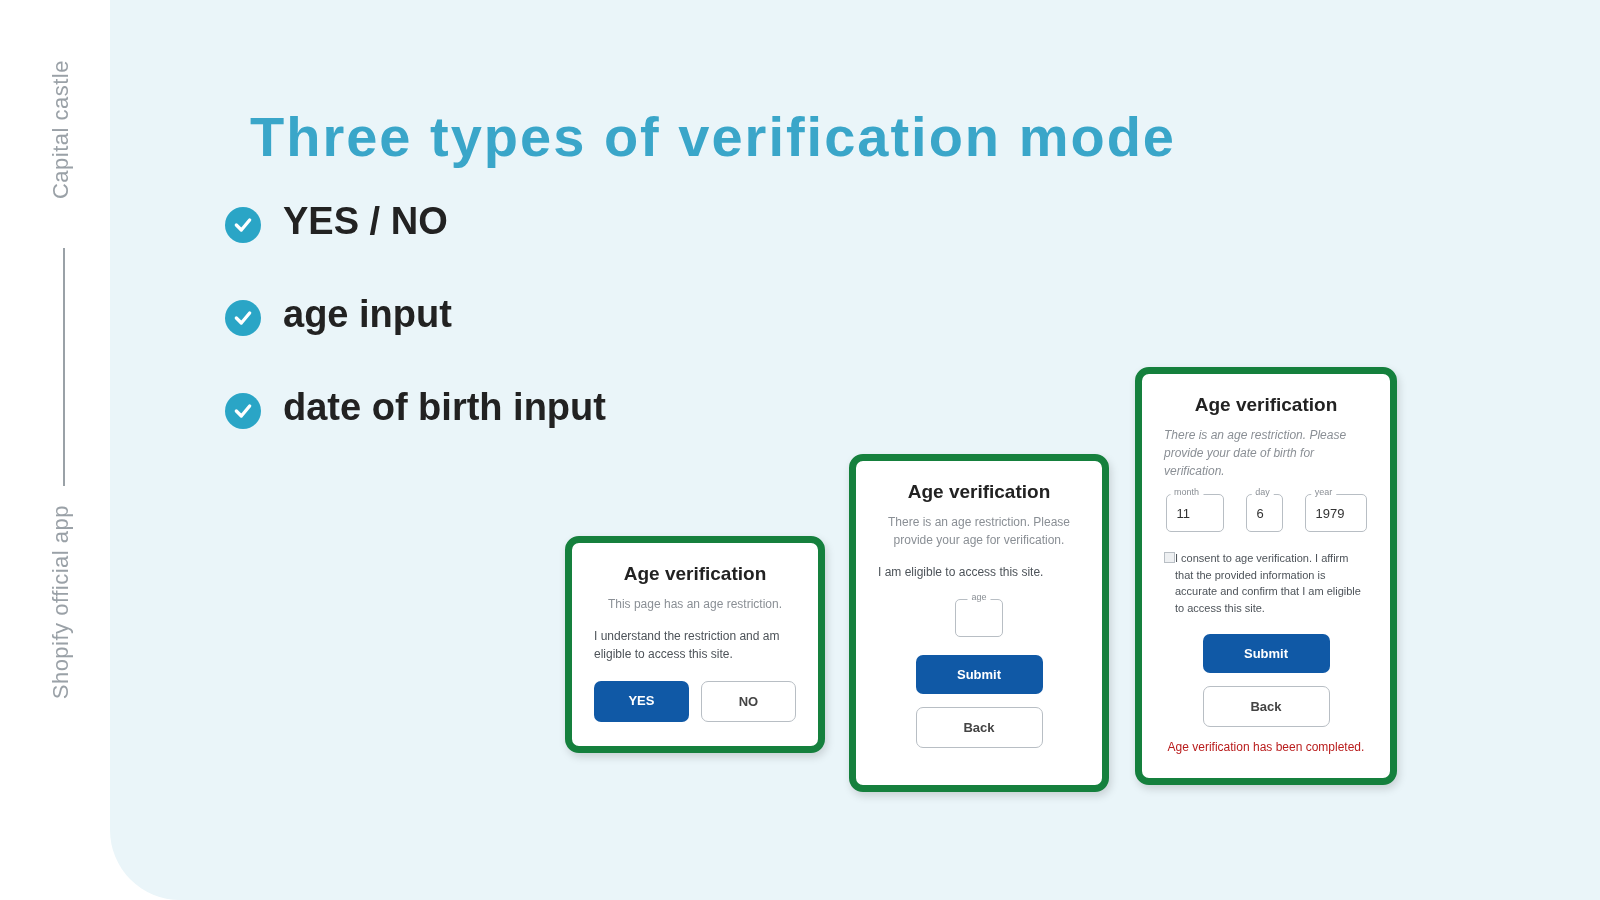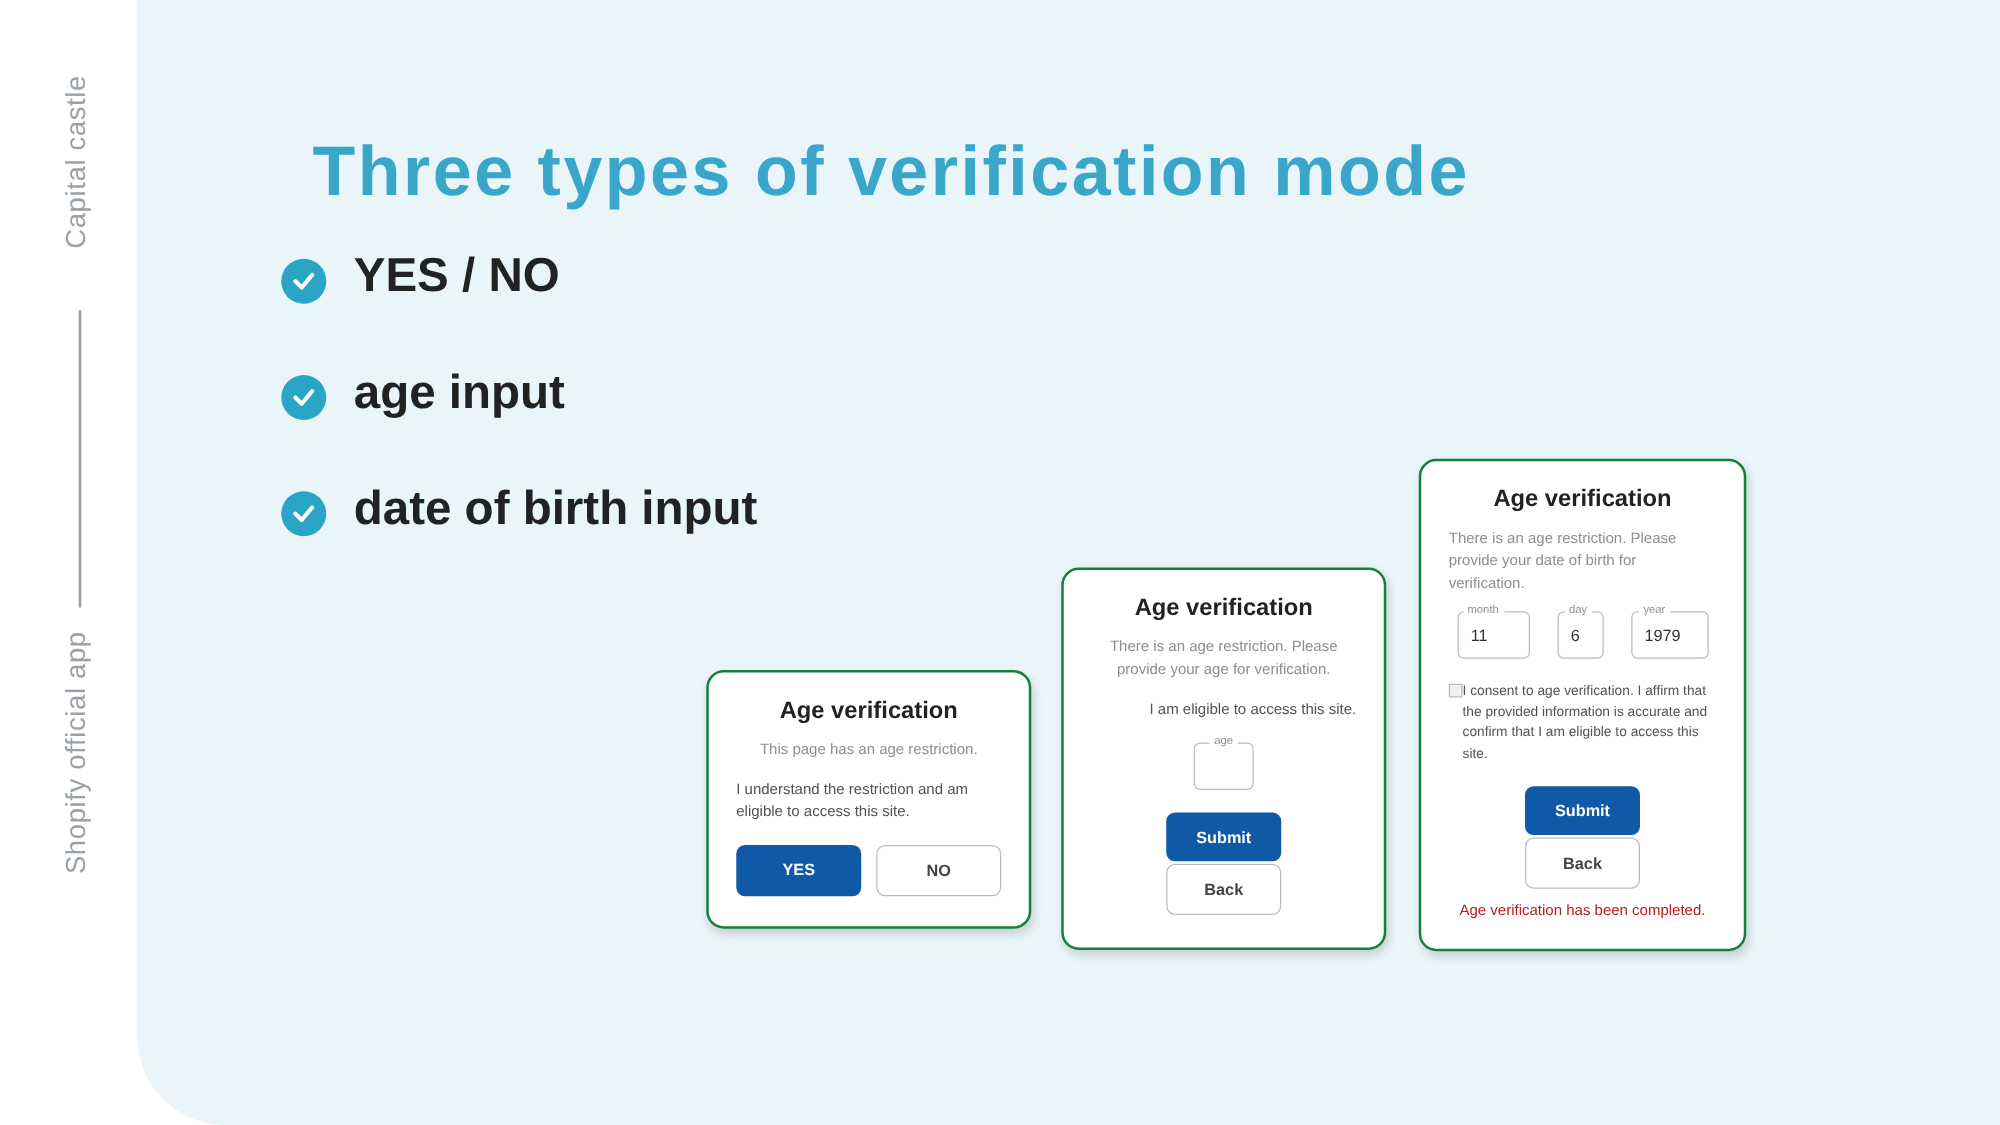--- a/index.html
+++ b/index.html
@@ -89,21 +89,21 @@
     position: absolute;
     left: 0;
     top: 0;
     width: 1600px;
     height: 900px;
     pointer-events: none;
   }
   .card {
     position: absolute;
     background: #fff;
-    border: 2px solid #15803d;
+    border: 7px solid #15803d;
     border-radius: 14px;
     padding: 20px 22px 24px 22px;
     box-shadow: 2px 4px 8px rgba(0,0,0,0.15);
     pointer-events: auto;
   }
   .card-title {
     text-align: center;
     font-size: 19px;
     font-weight: 800;
     color: #222;
@@ -115,33 +115,33 @@
     color: #8a8f95;
     line-height: 1.5;
     margin-bottom: 14px;
   }
   .card-desc {
     font-size: 12px;
     color: #4d5359;
     line-height: 1.5;
     margin-bottom: 18px;
   }
-  .card-center { text-align: right; }
+  .card-center { text-align: left; }
   .btn-row { display: flex; gap: 12px; justify-content: center; }
   .btn {
     border-radius: 7px;
     padding: 12px 0;
     font-size: 13px;
     font-weight: 700;
     text-align: center;
     cursor: pointer;
   }
   .btn-primary { background: #1059a6; color: #fff; border: none; }
   .btn-secondary { background: #fff; color: #444; border: 1px solid #b8bec4; }
-  .btn-block { width: 92px; margin: 0 auto 2px auto; display: block; text-align: center; }
+  .btn-block { width: 127px; margin: 0 auto 13px auto; display: block; text-align: center; }
 
   
   .card1 { left: 565px; top: 536px; width: 260px; }
   .card1 .btn { width: 104px; }
 
   
   .card2 { left: 849px; top: 454px; width: 260px; }
   .age-field-wrap { display: flex; justify-content: center; margin-bottom: 18px; }
   .age-field {
     position: relative;
@@ -252,21 +252,21 @@
         <div class="age-field">
           <span class="field-legend">age</span>
         </div>
       </div>
       <div class="btn btn-primary btn-block">Submit</div>
       <div class="btn btn-secondary btn-block">Back</div>
     </div>
 
     <div class="card card3">
       <div class="card-title">Age verification</div>
-      <div class="card-sub" style="text-align:left;">There is an age restriction. Please provide your date of birth for verification.</div>
+      <div class="card-sub" style="text-align:left;font-style:italic;">There is an age restriction. Please provide your date of birth for verification.</div>
       <div class="dob-row">
         <div class="dob-field dob-month">
           <span class="field-legend" style="left:20px;">month</span>
           <span>11</span>
         </div>
         <div class="dob-field dob-day">
           <span class="field-legend" style="left:16px;">day</span>
           <span>6</span>
         </div>
         <div class="dob-field dob-year">

